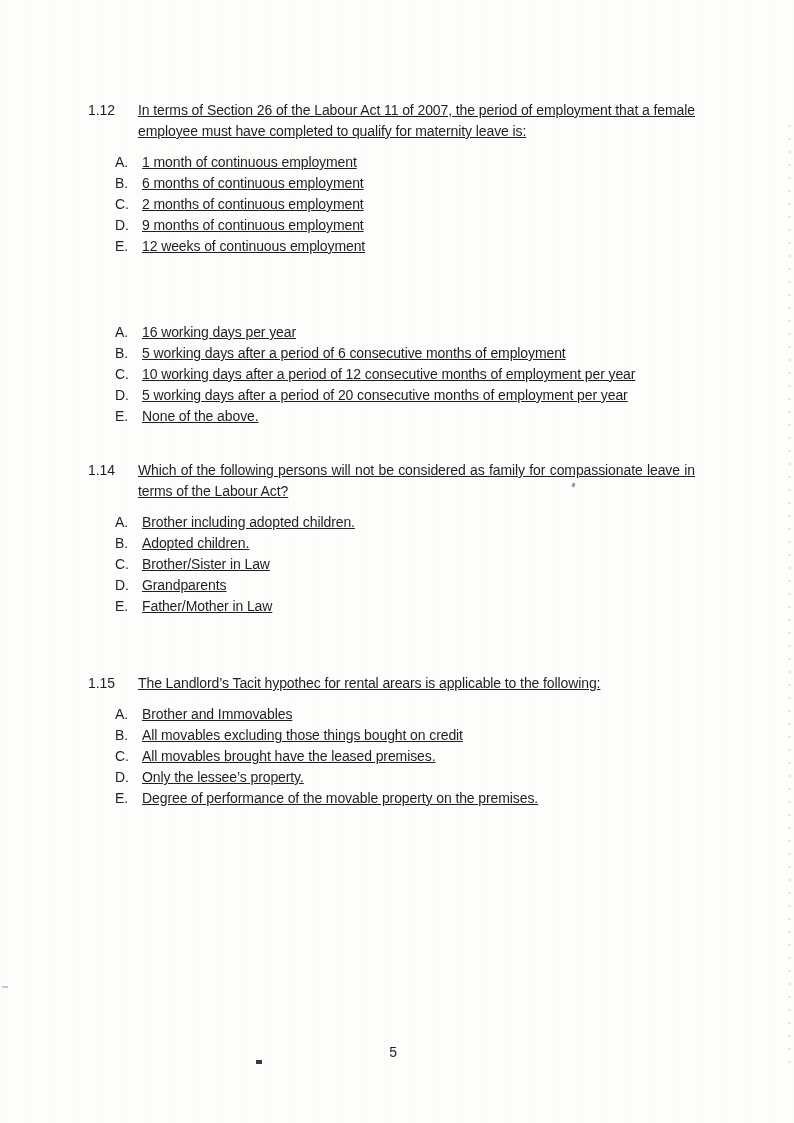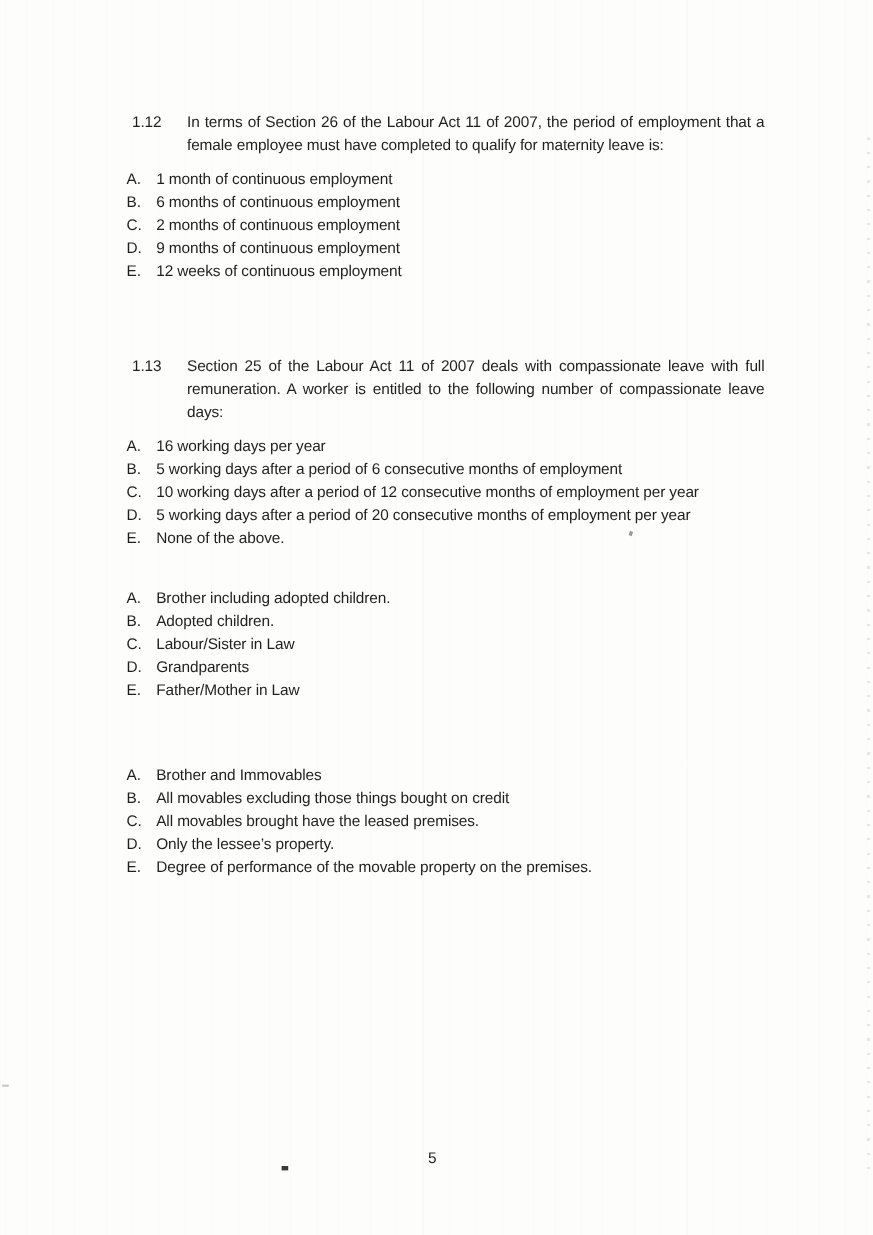--- a/index.html
+++ b/index.html
@@ -36,39 +36,39 @@
   .question { margin-top: 0; }
   .question:nth-child(2) { margin-top: 65px; }
   .question:nth-child(3) { margin-top: 33px; }
   .question:nth-child(4) { margin-top: 56px; }
 
   .q-head { display: flex; align-items: flex-start; }
 
   .q-num {
     flex: 0 0 50px;
     width: 50px;
-    margin-left: 32px;
   }
 
   .q-text {
     flex: 1 1 auto;
     text-align: justify;
+    text-decoration: underline;
   }
 
   .options {
     list-style: none;
     margin-top: 10px;
     margin-left: 27px;
   }
 
   .option { display: flex; align-items: flex-start; }
 
   .opt-letter { flex: 0 0 27px; width: 27px; }
 
-  .opt-text { flex: 1 1 auto; }
+  .opt-text { flex: 1 1 auto; text-decoration: underline; }
 
   
   .page-footer {
     position: absolute;
     left: 0;
     top: 1042px;
     width: 786px;
     text-align: center;
   }
 
@@ -131,82 +131,86 @@
   </li>
 
   <li class="option">
     <span class="opt-letter">E.</span>
     <span class="opt-text">12 weeks of continuous employment</span>
   </li>
 </ul>
   </section>
 
   <section class="question">
+    <ul class="options">
+  <li class="option">
+    <span class="opt-letter">A.</span>
+    <span class="opt-text">16 working days per year</span>
+  </li>
+
+  <li class="option">
+    <span class="opt-letter">B.</span>
+    <span class="opt-text">5 working days after a period of 6 consecutive months of employment</span>
+  </li>
+
+  <li class="option">
+    <span class="opt-letter">C.</span>
+    <span class="opt-text">10 working days after a period of 12 consecutive months of employment per year</span>
+  </li>
+
+  <li class="option">
+    <span class="opt-letter">D.</span>
+    <span class="opt-text">5 working days after a period of 20 consecutive months of employment per year</span>
+  </li>
+
+  <li class="option">
+    <span class="opt-letter">E.</span>
+    <span class="opt-text">None of the above.</span>
+  </li>
+</ul>
+  </section>
+
+  <section class="question">
     <div class="q-head">
-      <span class="q-num">1.13</span>
-      <p class="q-text">Section 25 of the Labour Act 11 of 2007 deals with compassionate leave with full remuneration. A worker is entitled to the following number of compassionate leave days:</p>
+      <span class="q-num">1.14</span>
+      <p class="q-text">Which of the following persons will not be considered as family for compassionate leave in terms of the Labour Act?</p>
     </div>
     <ul class="options">
   <li class="option">
     <span class="opt-letter">A.</span>
-    <span class="opt-text">16 working days per year</span>
-  </li>
-
-  <li class="option">
-    <span class="opt-letter">B.</span>
-    <span class="opt-text">5 working days after a period of 6 consecutive months of employment</span>
-  </li>
-
-  <li class="option">
-    <span class="opt-letter">C.</span>
-    <span class="opt-text">10 working days after a period of 12 consecutive months of employment per year</span>
-  </li>
-
-  <li class="option">
-    <span class="opt-letter">D.</span>
-    <span class="opt-text">5 working days after a period of 20 consecutive months of employment per year</span>
-  </li>
-
-  <li class="option">
-    <span class="opt-letter">E.</span>
-    <span class="opt-text">None of the above.</span>
-  </li>
-</ul>
-  </section>
-
-  <section class="question">
-    <ul class="options">
-  <li class="option">
-    <span class="opt-letter">A.</span>
     <span class="opt-text">Brother including adopted children.</span>
   </li>
 
   <li class="option">
     <span class="opt-letter">B.</span>
     <span class="opt-text">Adopted children.</span>
   </li>
 
   <li class="option">
     <span class="opt-letter">C.</span>
-    <span class="opt-text">Labour/Sister in Law</span>
+    <span class="opt-text">Brother/Sister in Law</span>
   </li>
 
   <li class="option">
     <span class="opt-letter">D.</span>
     <span class="opt-text">Grandparents</span>
   </li>
 
   <li class="option">
     <span class="opt-letter">E.</span>
     <span class="opt-text">Father/Mother in Law</span>
   </li>
 </ul>
   </section>
 
   <section class="question">
+    <div class="q-head">
+      <span class="q-num">1.15</span>
+      <p class="q-text">The Landlord’s Tacit hypothec for rental arears is applicable to the following:</p>
+    </div>
     <ul class="options">
   <li class="option">
     <span class="opt-letter">A.</span>
     <span class="opt-text">Brother and Immovables</span>
   </li>
 
   <li class="option">
     <span class="opt-letter">B.</span>
     <span class="opt-text">All movables excluding those things bought on credit</span>
   </li>

